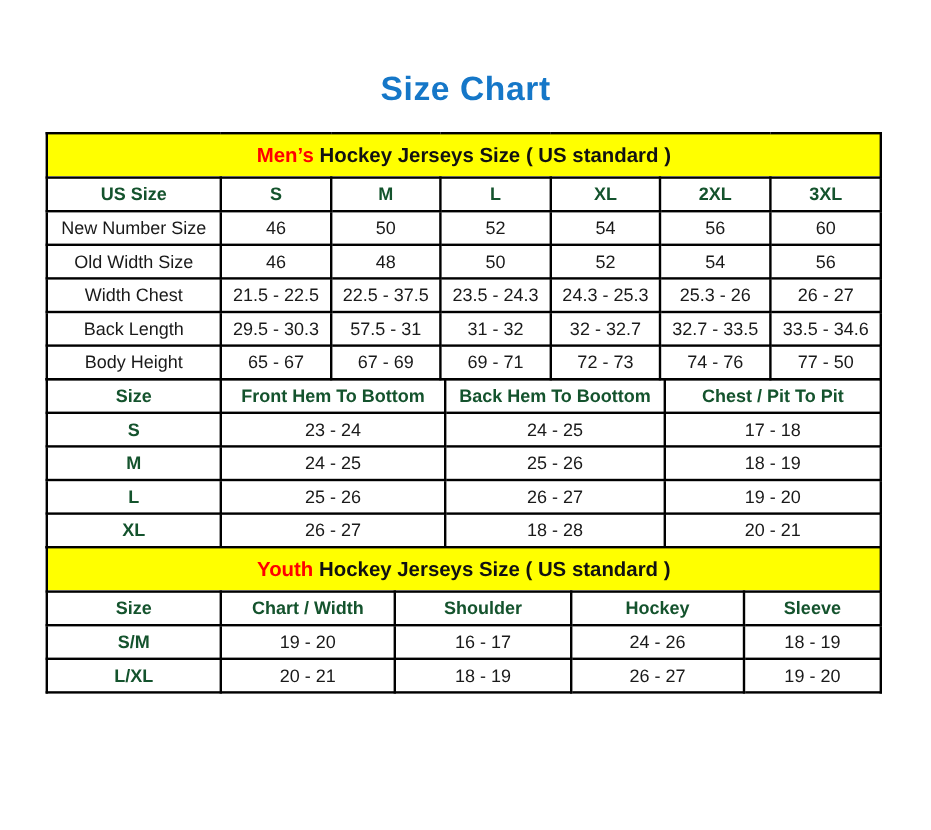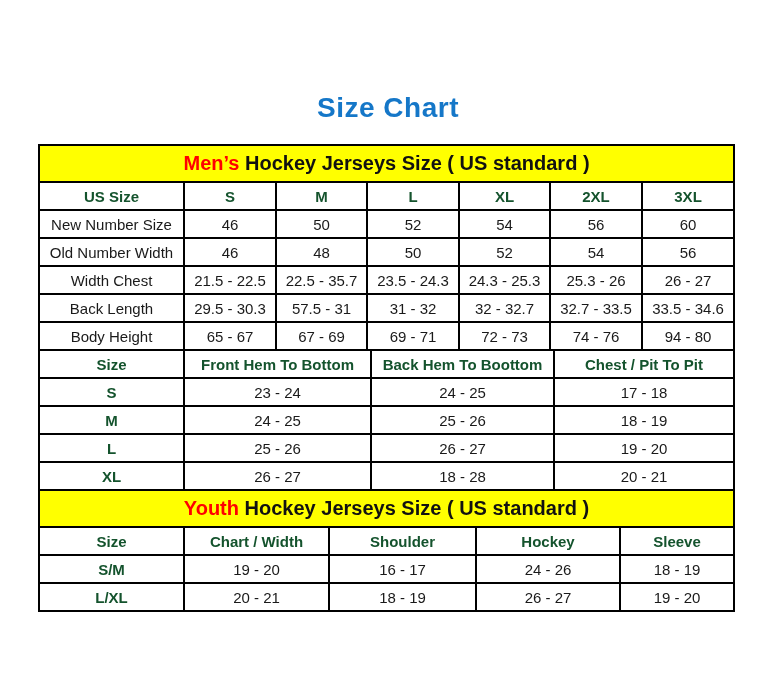--- a/index.html
+++ b/index.html
@@ -4,21 +4,21 @@
 <style>
   * { box-sizing: border-box; }
   html, body {
     margin: 0; padding: 0;
     width: 776px; height: 692px;
     background: #ffffff;
     font-family: "Liberation Sans", sans-serif;
     overflow: hidden;
   }
   .page-title {
-    margin: 92px 0 20px 0;
+    margin: 58px 0 20px 0;
     text-align: center;
     font-size: 28px;
     font-weight: bold;
     color: #1577C8;
     letter-spacing: 0.5px;
   }
   table.size-table {
     border-collapse: collapse;
     table-layout: fixed;
     width: 695px;
@@ -33,21 +33,21 @@
     height: 28px;
     padding: 1px 2px;
     color: #1a1a1a;
     overflow: hidden;
     white-space: nowrap;
   }
   .size-table th { font-weight: bold; color: #14532d; }
   tr.banner-row td {
     background: #FFFF00;
     height: 37px;
-    font-size: 20px;
+    font-size: 17px;
     font-weight: bold;
     color: #111;
   }
   .banner-highlight { color: #FF0000; }
   .misspelled {
     text-decoration-style: wavy;
     text-decoration-color: #C00000;
     text-decoration-thickness: 1px;
     text-underline-offset: 3px;
   }
@@ -83,32 +83,32 @@
   <tr>
     <td>New Number Size</td>
     <td>46</td>
     <td>50</td>
     <td>52</td>
     <td>54</td>
     <td>56</td>
     <td>60</td>
   </tr>
   <tr>
-    <td>Old Number Width</td>
+    <td>Old Width Size</td>
     <td>46</td>
     <td>48</td>
     <td>50</td>
     <td>52</td>
     <td>54</td>
     <td>56</td>
   </tr>
   <tr>
     <td>Width Chest</td>
     <td>21.5 - 22.5</td>
-    <td>22.5 - 35.7</td>
+    <td>22.5 - 37.5</td>
     <td>23.5 - 24.3</td>
     <td>24.3 - 25.3</td>
     <td>25.3 - 26</td>
     <td>26 - 27</td>
   </tr>
   <tr>
     <td>Back Length</td>
     <td>29.5 - 30.3</td>
     <td>57.5 - 31</td>
     <td>31 - 32</td>
@@ -116,21 +116,21 @@
     <td>32.7 - 33.5</td>
     <td>33.5 - 34.6</td>
   </tr>
   <tr>
     <td>Body Height</td>
     <td>65 - 67</td>
     <td>67 - 69</td>
     <td>69 - 71</td>
     <td>72 - 73</td>
     <td>74 - 76</td>
-    <td>94 - 80</td>
+    <td>77 - 50</td>
   </tr>
 </tbody>
   </table>
 
 <table class="size-table">
   <colgroup>
     <col style="width:145px">
       <col style="width:187px">
       <col style="width:183px">
       <col style="width:180px">

